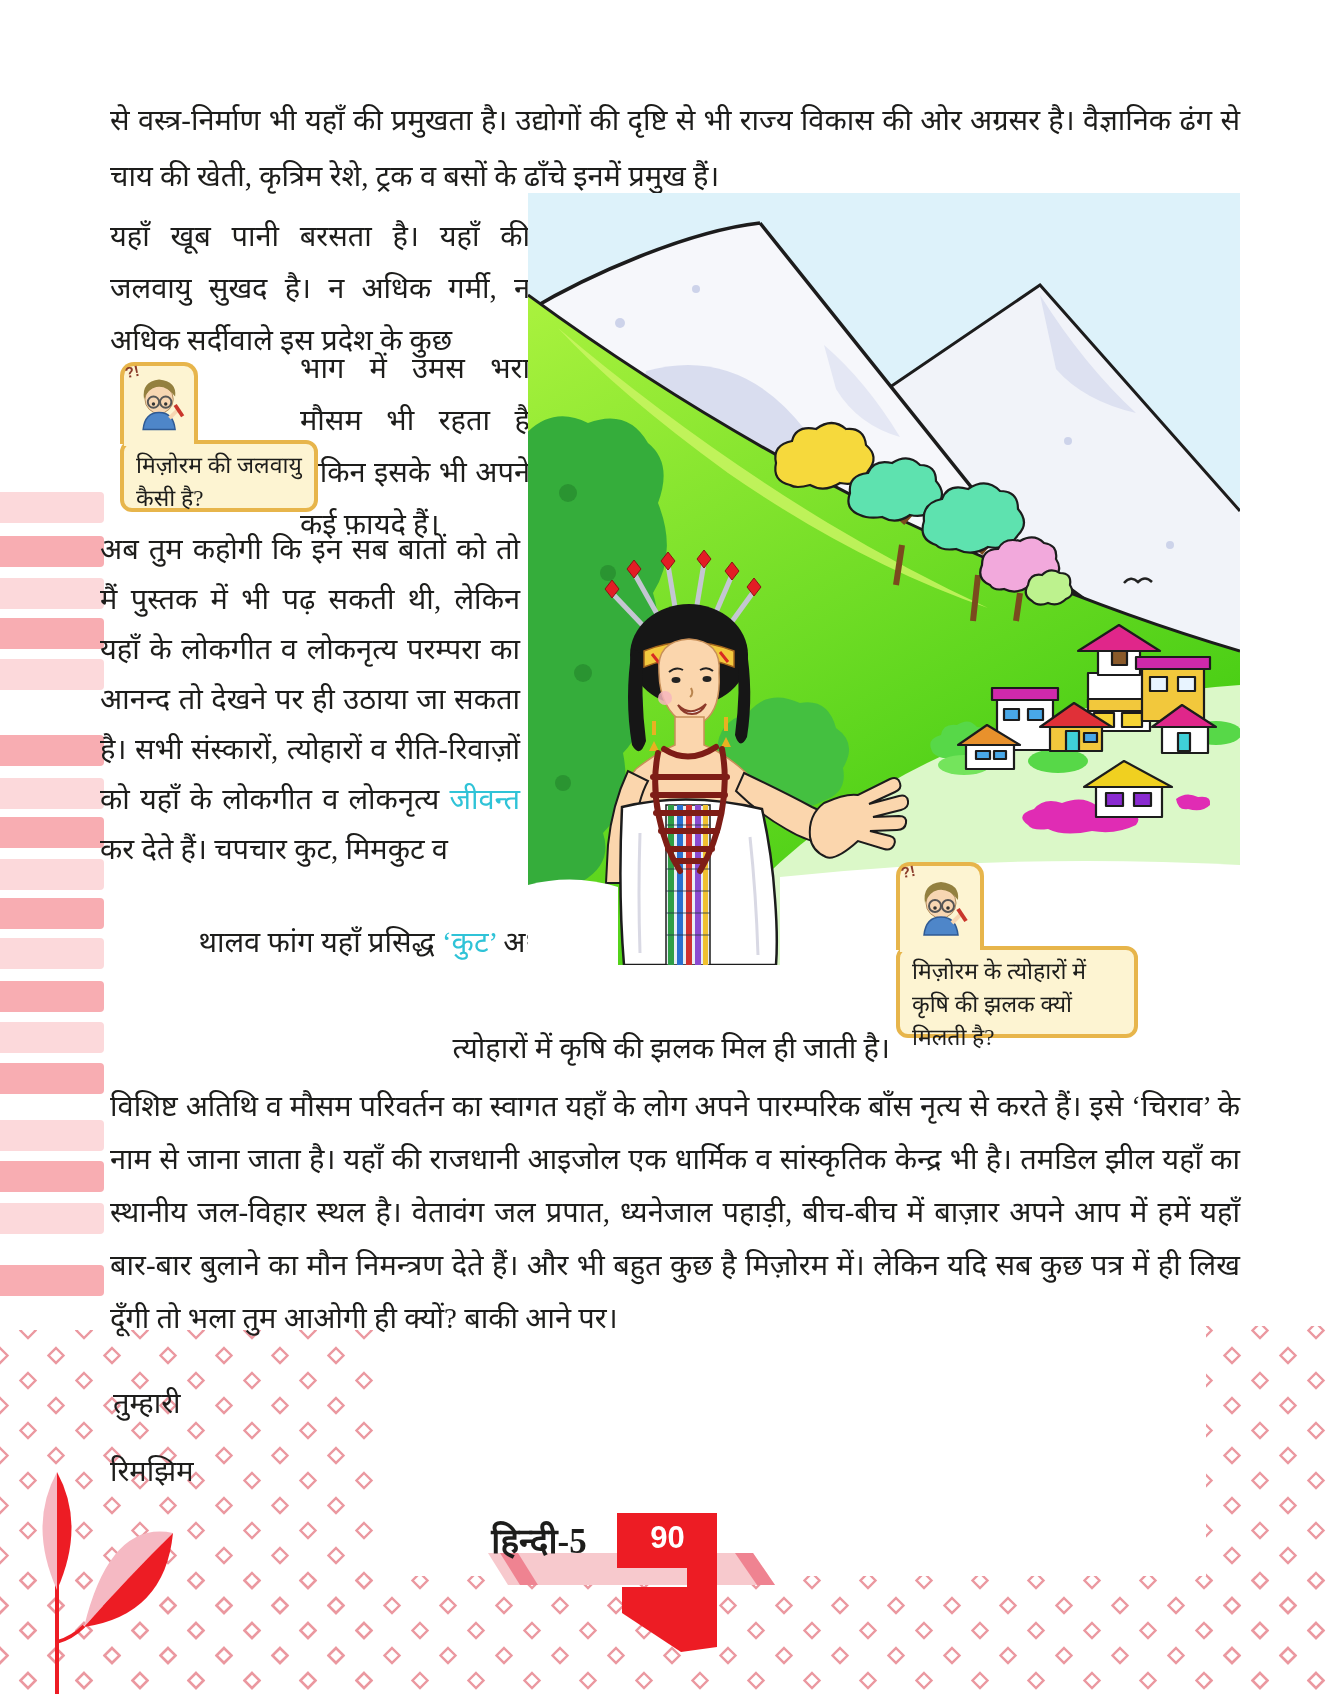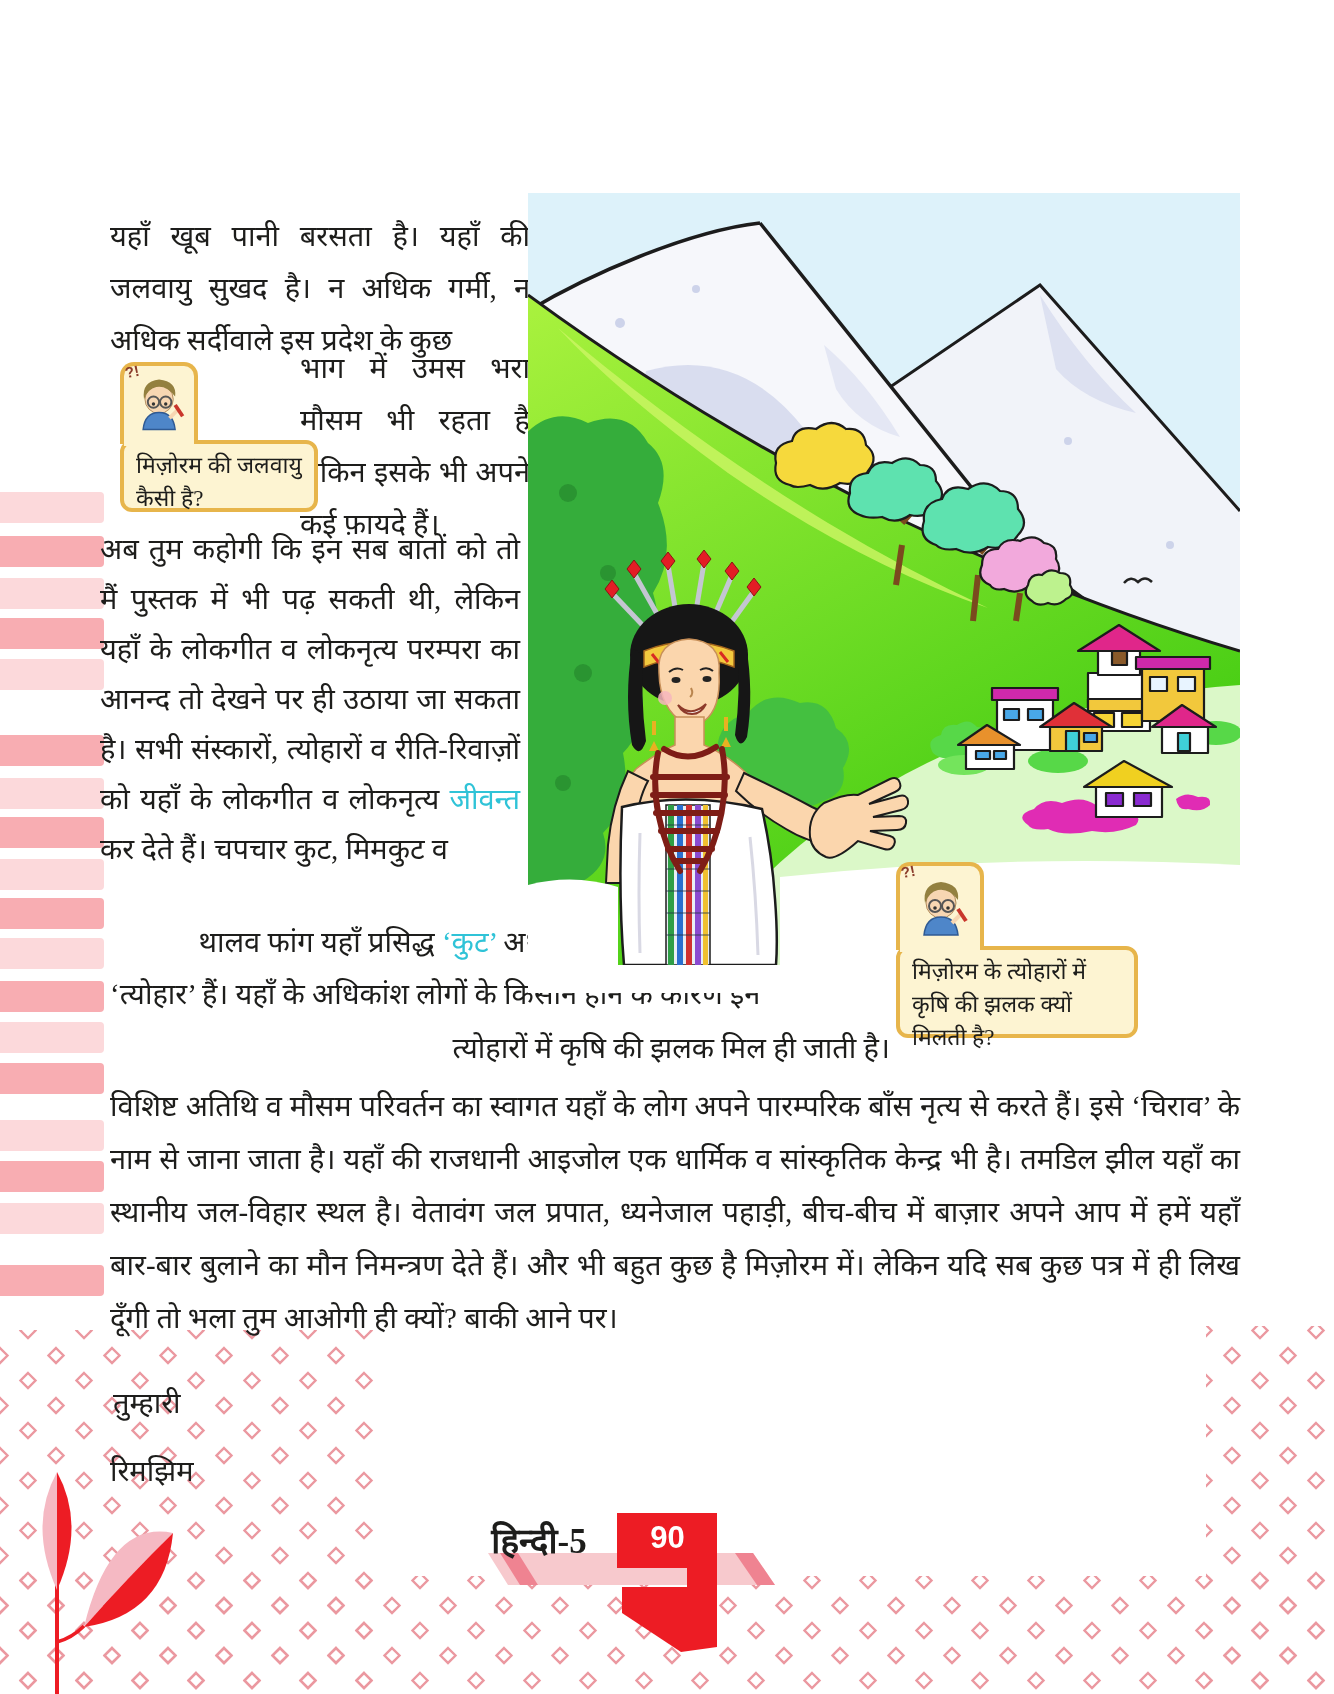--- a/index.html
+++ b/index.html
@@ -75,29 +75,29 @@
 
   <svg class="abs" style="left:0;top:1440px" width="260" height="254" viewBox="40 1440 260 254">
     <path d="M97,1560 L97,1694" style="stroke:var(--red)" stroke-width="4" fill="none"></path>
     <path d="M97,1642 Q112,1638 124,1626" style="stroke:var(--red)" stroke-width="3.5" fill="none"></path>
     <path d="M97,1472 Q68,1525 97,1590 Z" fill="#f5b9c3"></path>
     <path d="M97,1472 Q126,1525 97,1590 Z" style="fill:var(--red)"></path>
     <path d="M213,1533 Q150,1520 124,1627 Q170,1575 213,1533 Z" fill="#f5b9c3"></path>
     <path d="M213,1533 Q205,1615 124,1627 Q170,1575 213,1533 Z" style="fill:var(--red)"></path>
   </svg>
 
+  <div class="tb" style="left:110px;top:92px;width:1130px;line-height:56px">से वस्त्र-निर्माण भी यहाँ की प्रमुखता है। उद्योगों की दृष्टि से भी राज्य विकास की ओर अग्रसर है। वैज्ञानिक ढंग से चाय की खेती, कृत्रिम रेशे, ट्रक व बसों के ढाँचे इनमें प्रमुख हैं।</div>
 
   <div class="tb" style="left:110px;top:210px;width:420px">यहाँ खूब पानी बरसता है। यहाँ की जलवायु सुखद है। न अधिक गर्मी, न अधिक सर्दीवाले इस प्रदेश के कुछ</div>
   <div class="tb" style="left:300px;top:342px;width:230px">भाग में उमस भरा मौसम भी रहता है लेकिन इसके भी अपने कई फ़ायदे हैं।</div>
 
   <div class="tb" style="left:100px;top:524px;width:420px;line-height:50px"><span>अब तुम कहोगी कि इन सब बातों को तो मैं पुस्तक में भी पढ़ सकती थी, लेकिन यहाँ के लोकगीत व लोकनृत्य परम्परा का आनन्द तो देखने पर ही उठाया जा सकता है। सभी संस्कारों, त्योहारों व रीति-रिवाज़ों को यहाँ के लोकगीत व लोकनृत्य </span><span class="hl">जीवन्त</span><span> कर देते हैं। चपचार कुट, मिमकुट व</span></div>
 
   <div class="tb" style="left:98px;top:916px;width:470px;text-align:right"><span>थालव फांग यहाँ प्रसिद्ध </span><span class="hl">‘कुट’</span><span> अर्थात्</span></div>
 
-  <div class="tb" style="left:110px;top:968px;width:780px;text-align:left">‘त्योहार’ हैं। यहाँ के अधिकांश लोगों के किसान होने के कारण इन</div>
   <div class="tb" style="left:110px;top:1022px;width:780px;text-align:right">त्योहारों में कृषि की झलक मिल ही जाती है।</div>
 
   <div class="tb" style="left:110px;top:1080px;width:1130px;line-height:53px">विशिष्ट अतिथि व मौसम परिवर्तन का स्वागत यहाँ के लोग अपने पारम्परिक बाँस नृत्य से करते हैं। इसे ‘चिराव’ के नाम से जाना जाता है। यहाँ की राजधानी आइजोल एक धार्मिक व सांस्कृतिक केन्द्र भी है। तमडिल झील यहाँ का स्थानीय जल-विहार स्थल है। वेतावंग जल प्रपात, ध्यनेजाल पहाड़ी, बीच-बीच में बाज़ार अपने आप में हमें यहाँ बार-बार बुलाने का मौन निमन्त्रण देते हैं। और भी बहुत कुछ है मिज़ोरम में। लेकिन यदि सब कुछ पत्र में ही लिख दूँगी तो भला तुम आओगी ही क्यों? बाकी आने पर।</div>
 
   <div class="closing-line" style="left:113px;top:1382px">तुम्हारी</div>
   <div class="closing-line" style="left:110px;top:1450px">रिमझिम</div>
 
   <svg class="illus" width="712" height="800" viewBox="0 0 712 800">
     <defs>
       <linearGradient id="hg" x1="0" y1="0" x2="0.55" y2="1">

